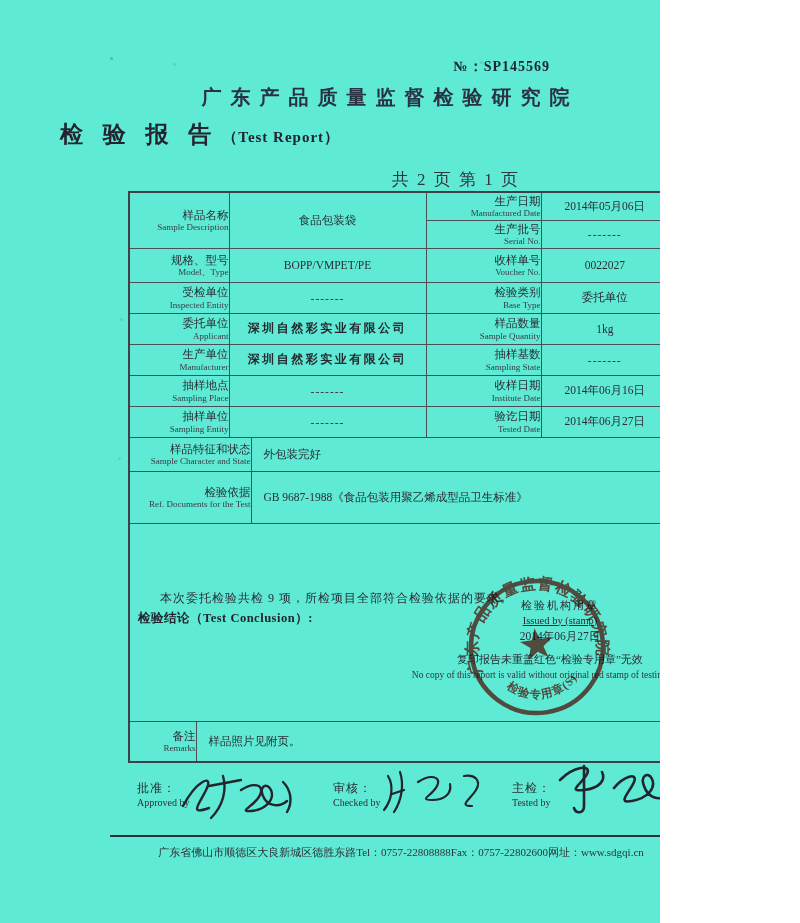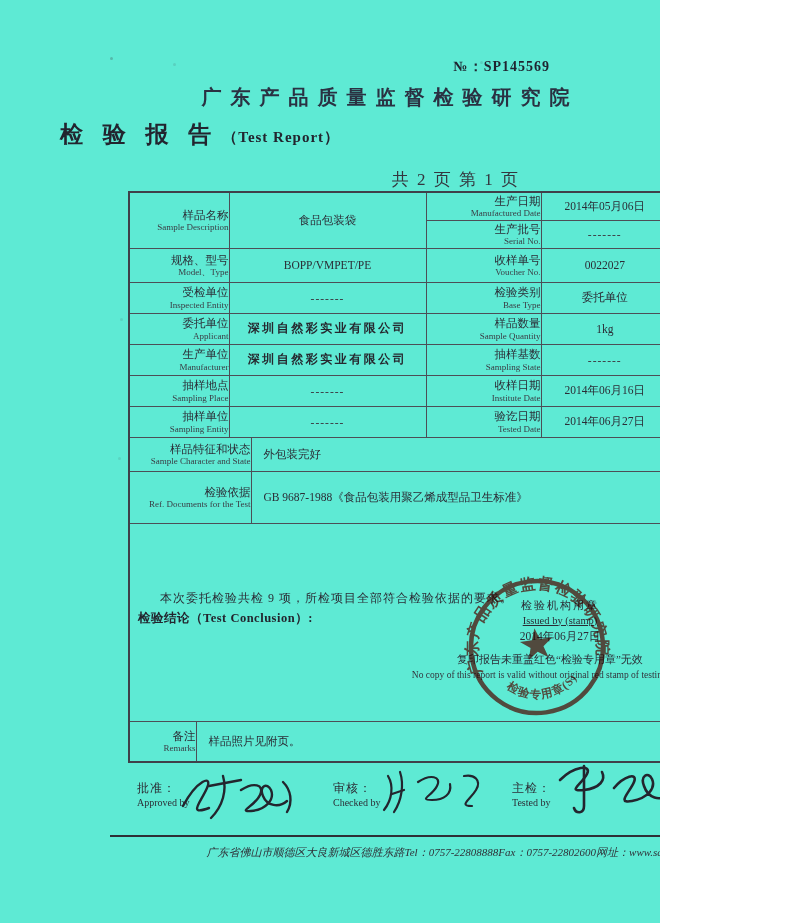--- a/index.html
+++ b/index.html
@@ -43,22 +43,22 @@
   .notice-cn{left:235px;top:128px;width:370px;text-align:center;font-size:11px;color:#2b2d36;}
   .notice-en{left:205px;top:146px;width:430px;text-align:center;font-size:9.5px;color:#33353d;}
   .stamp{left:462px;top:572px;transform:rotate(-8deg);opacity:.87;mix-blend-mode:multiply;z-index:5;}
   
   .sig-label{color:#2c2e36;}
   .sig-label .cn{font-size:12px;letter-spacing:1px;}
   .sig-label .en{font-size:10px;}
   .sig-svg{z-index:2;}
   
   .footer-rule{left:110px;top:835px;width:582px;height:2px;background:#2e2f36;}
-  .footer-text{left:112px;top:845px;width:578px;display:flex;justify-content:flex-end;
-               font-size:11px;color:#2f3138;white-space:nowrap;font-style:italic;}
+  .footer-text{left:112px;top:845px;width:578px;display:flex;justify-content:center;
+               font-size:11px;color:#2f3138;white-space:nowrap;}
   
   .speck{width:3px;height:3px;border-radius:50%;background:rgba(60,60,65,.28);}
 </style>
 </head>
 <body>
 
 <div class="page">
 
   <div class="abs speck" style="left:110px;top:57px"></div>
   <div class="abs speck" style="left:173px;top:63px;opacity:.5"></div>

